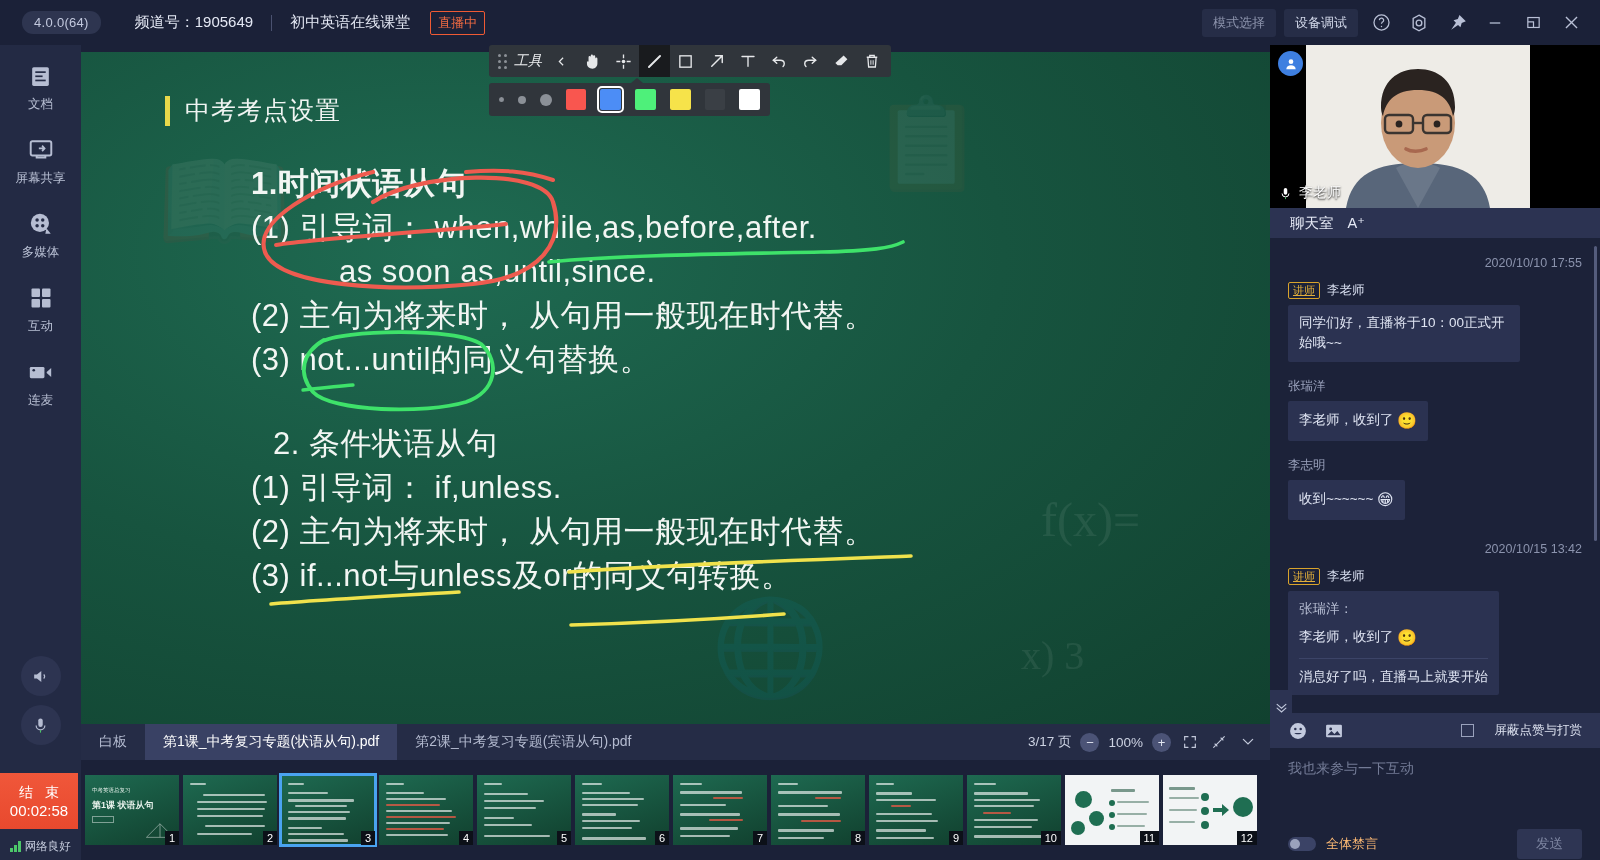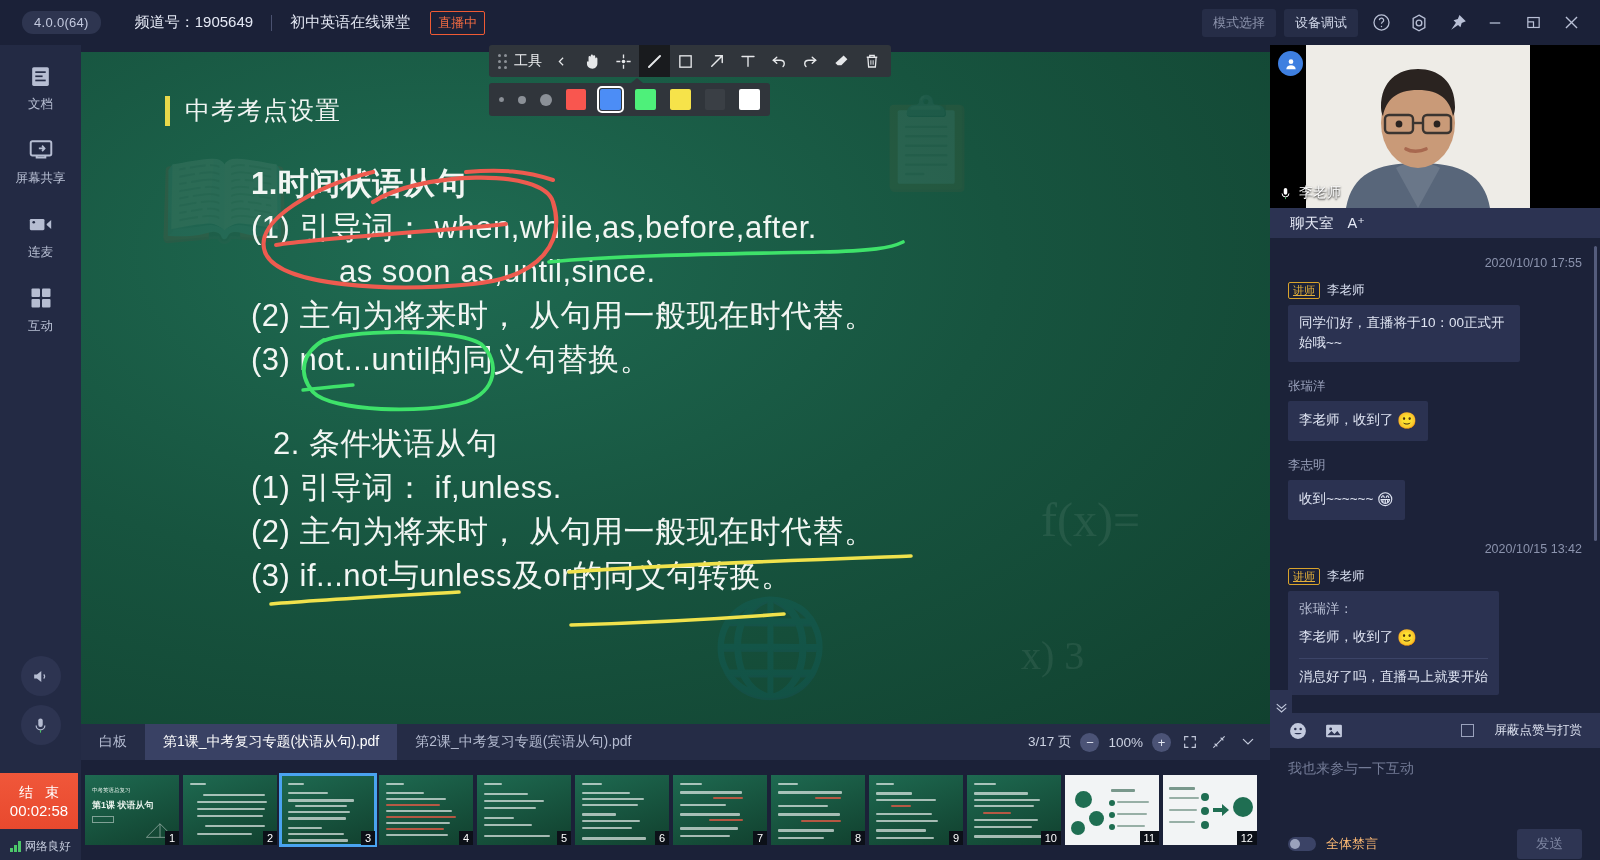--- a/index.html
+++ b/index.html
@@ -113,21 +113,21 @@
   .bline.indent { padding-left: 88px; }
   .bline.sec2 { margin-top: 40px; padding-left: 22px; }
 
   
   .anno { position: absolute; pointer-events: none; }
 
   
   #tool-wrap { position: absolute; left: 489px; top: 45px; z-index: 40; }
   #tool-row {
     height: 32px; background: #30353b; border-radius: 3px;
-    display: flex; align-items: center; padding: 0 4px;
+    display: flex; align-items: center; padding: 0 4px; font-style: italic;
   }
   .t-grip { display:grid; grid-template-columns: 3px 3px; gap: 3px; margin: 0 7px 0 5px; }
   .t-grip i { width:3px;height:3px;background:#8c9197;border-radius:50%;display:block; }
   #tool-label { font-size: 14px; color: #eceef0; margin-right: 4px; }
   .t-btn {
     width: 31px; height: 32px; display: flex; align-items: center; justify-content: center;
     color: #e6e8ea;
   }
   .t-btn.sel { background: #191b1e; }
   #color-row {
@@ -326,38 +326,51 @@
       <svg width="26" height="26" viewBox="0 0 24 24" fill="none" stroke="currentColor" stroke-width="1.8">
           <rect x="2.5" y="4" width="19" height="13" rx="1.5"></rect>
           <path d="M8 17v2h8v-2"></path>
           <path d="M10 10.5h5M13 8l2.3 2.5L13 13" stroke-width="1.6"></path>
         </svg>
     </div>
     <div class="sb-label">屏幕共享</div>
   </div>
   <div class="sb-item">
     <div class="sb-ico">
-      <svg width="27" height="27" viewBox="0 0 24 24" fill="currentColor">
-          <rect x="2.5" y="7" width="13" height="10" rx="1.2"></rect>
-          <path d="M17.5 11.5l4-3.5v8l-4-3.5z"></path>
-          <circle cx="6" cy="10" r="1.2" fill="#232a44"></circle>
-        </svg>
-    </div>
-    <div class="sb-label">连麦</div>
+      <svg width="26" height="26" viewBox="0 0 24 24" fill="currentColor">
+          <circle cx="11" cy="11" r="8.4"></circle>
+          <path d="M17 16l4 5h-5z"></path>
+          <circle cx="8.4" cy="8.4" r="1.6" fill="#232a44"></circle>
+          <circle cx="13.6" cy="8.4" r="1.6" fill="#232a44"></circle>
+          <circle cx="8.4" cy="13.6" r="1.6" fill="#232a44"></circle>
+          <circle cx="13.6" cy="13.6" r="1.6" fill="#232a44"></circle>
+        </svg>
+    </div>
+    <div class="sb-label">多媒体</div>
   </div>
   <div class="sb-item">
     <div class="sb-ico">
       <svg width="24" height="24" viewBox="0 0 24 24" fill="currentColor">
           <rect x="2.5" y="2.5" width="8.5" height="8.5" rx="1"></rect>
           <rect x="13" y="2.5" width="8.5" height="8.5" rx="1"></rect>
           <rect x="2.5" y="13" width="8.5" height="8.5" rx="1"></rect>
           <rect x="13" y="13" width="8.5" height="8.5" rx="1"></rect>
         </svg>
     </div>
     <div class="sb-label">互动</div>
+  </div>
+  <div class="sb-item">
+    <div class="sb-ico">
+      <svg width="27" height="27" viewBox="0 0 24 24" fill="currentColor">
+          <rect x="2.5" y="7" width="13" height="10" rx="1.2"></rect>
+          <path d="M17.5 11.5l4-3.5v8l-4-3.5z"></path>
+          <circle cx="6" cy="10" r="1.2" fill="#232a44"></circle>
+        </svg>
+    </div>
+    <div class="sb-label">连麦</div>
   </div>
 
   <div id="sb-bottom">
     <div class="sb-round">
       <svg width="19" height="19" viewBox="0 0 24 24" fill="currentColor">
           <path d="M4 9.5h3.5L13 5v14L7.5 14.5H4z"></path>
           <path d="M16 9.5c1.6 1.4 1.6 3.6 0 5" fill="none" stroke="currentColor" stroke-width="1.6"></path>
         </svg>
     </div>
     <div class="sb-round">

